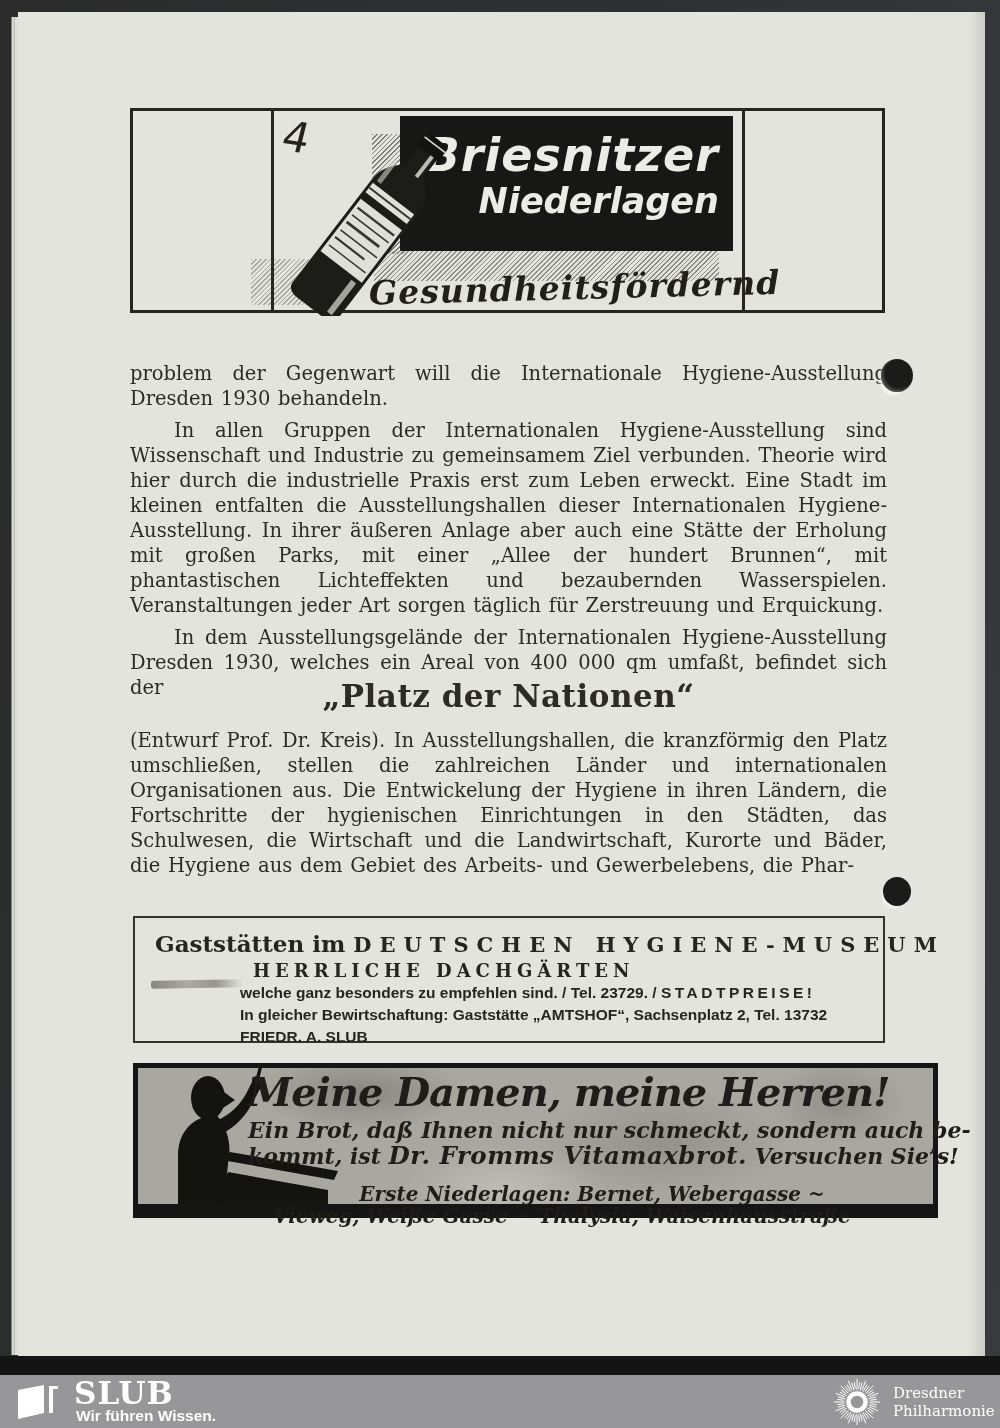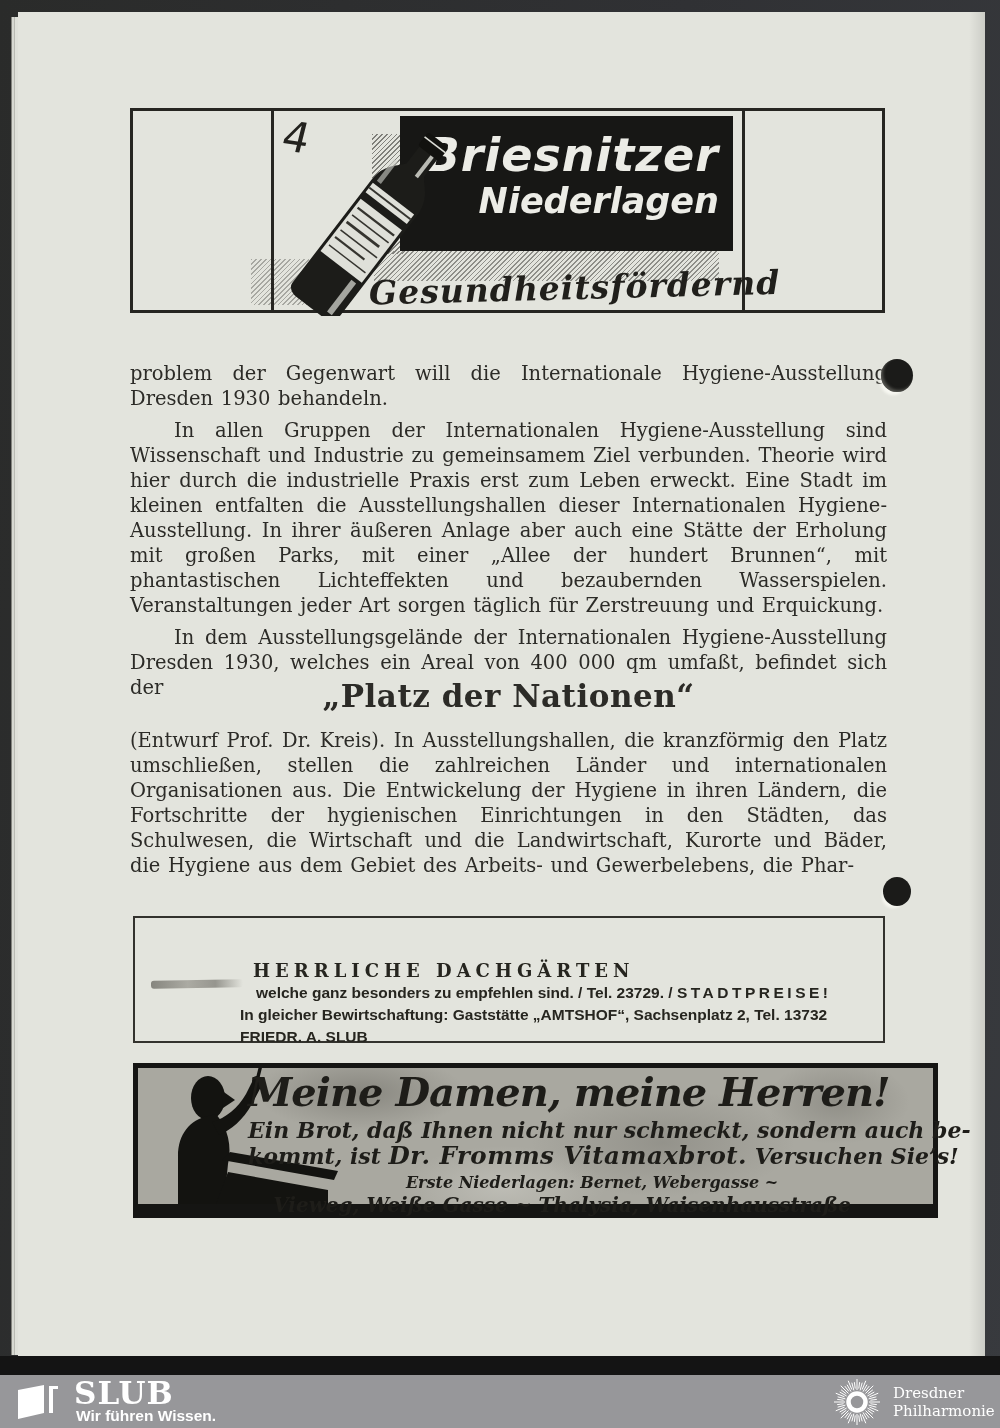--- a/index.html
+++ b/index.html
@@ -49,39 +49,39 @@
   .restbox{position:absolute;left:115px;top:904px;width:752px;height:127px;
     border:2.5px solid #33322d;color:#26251f;}
   .rl1{position:absolute;left:20px;top:12px;font-weight:bold;font-size:23px;white-space:nowrap;}
   .rl1 .caps{font-size:21px;letter-spacing:8px;}
   .rl2{position:absolute;left:118px;top:42px;font-weight:bold;font-size:18px;letter-spacing:5px;white-space:nowrap;}
   .smudge{position:absolute;left:16px;top:62px;width:92px;height:8px;
     background:linear-gradient(90deg,#6f6e67,#9d9c94 40%,#83827b 70%,rgba(131,130,123,0));
     border-radius:3px;opacity:.8;transform:rotate(-1deg);}
   .rsans{position:absolute;left:105px;font-family:"Liberation Sans","DejaVu Sans",sans-serif;
     font-weight:bold;font-size:15.5px;white-space:nowrap;color:#26251f;}
-  .rl3{top:66px;margin-left:16px;} .rl4{top:88px;} .rl5{top:110px;}
+  .rl3{top:66px;} .rl4{top:88px;} .rl5{top:110px;}
   .rl3 .caps2{letter-spacing:3.5px;}
   
   .breadad{position:absolute;left:115px;top:1051px;width:805px;height:155px;
     border:5px solid #151513;border-bottom-width:14px;
     background:
       radial-gradient(ellipse 160px 60px at 28% 18%,rgba(60,58,52,.30),rgba(60,58,52,0) 65%),
       radial-gradient(ellipse 220px 90px at 66% 55%,rgba(72,70,64,.22),rgba(72,70,64,0) 60%),
       radial-gradient(ellipse 170px 70px at 46% 88%,rgba(235,235,228,.30),rgba(235,235,228,0) 60%),
       radial-gradient(ellipse 120px 70px at 88% 25%,rgba(70,68,62,.25),rgba(70,68,62,0) 60%),
       var(--mottle);
     color:#1e1d19;font-style:italic;font-family:"DejaVu Serif",serif;}
   .speaker{position:absolute;left:0;top:0;}
   .bcol{position:absolute;left:110px;top:0;width:628px;text-align:center;}
   .bh{font-size:40px;font-weight:bold;line-height:46px;margin-top:1px;letter-spacing:-1px;white-space:nowrap;}
   .bl1{font-size:22px;font-weight:bold;line-height:25px;margin-top:3px;white-space:nowrap;}
   .bl2{font-size:22px;font-weight:bold;line-height:25px;white-space:nowrap;}
   .bl2 b{font-size:24.5px;letter-spacing:.5px;}
-  .bl3{font-size:16px;font-weight:bold;line-height:22px;margin-top:3px;padding-left:60px;white-space:nowrap;}
+  .bl3{font-size:20px;font-weight:bold;line-height:22px;margin-top:14px;padding-left:60px;white-space:nowrap;}
   .bl4{font-size:20px;font-weight:bold;line-height:22px;white-space:nowrap;}
   
   .punch{position:absolute;border-radius:50%;background:#1b1b19;}
   .punch1{left:863px;top:347px;width:32px;height:33px;
     box-shadow:-4px 6px 3px -3px rgba(252,252,246,.85), inset 2px -2px 3px rgba(120,120,114,.6);}
   .punch2{left:865px;top:865px;width:28px;height:29px;
     box-shadow:-4px 5px 3px -3px rgba(252,252,246,.8);}
   
   .blackstrip{position:absolute;left:0;top:1356px;width:1000px;height:19px;background:#141414;}
   .vfooter{position:absolute;left:0;top:1375px;width:1000px;height:53px;background:var(--footer_bg);}
@@ -136,20 +136,23 @@
 
     <div class="bodytext">
       <p>problem der Gegenwart will die Internationale Hygiene-Ausstellung Dresden 1930 behandeln.</p>
       <p class="ind">In allen Gruppen der Internationalen Hygiene-Ausstellung sind Wissenschaft und Industrie zu gemeinsamem Ziel verbunden. Theorie wird hier durch die industrielle Praxis erst zum Leben erweckt. Eine Stadt im kleinen entfalten die Ausstellungshallen dieser Internationalen Hygiene-Ausstellung. In ihrer äußeren Anlage aber auch eine Stätte der Erholung mit großen Parks, mit einer „Allee der hundert Brunnen“, mit phantastischen Lichteffekten und bezaubernden Wasserspielen. Veranstaltungen jeder Art sorgen täglich für Zerstreuung und Erquickung.</p>
       <p class="ind">In dem Ausstellungsgelände der Internationalen Hygiene-Ausstellung Dresden 1930, welches ein Areal von 400 000 qm umfaßt, befindet sich der</p>
     </div>
     <h2 class="heading">„Platz der Nationen“</h2>
     <p class="para4">(Entwurf Prof. Dr. Kreis). In Ausstellungshallen, die kranzförmig den Platz umschließen, stellen die zahlreichen Länder und internationalen Organisationen aus. Die Entwickelung der Hygiene in ihren Ländern, die Fortschritte der hygienischen Einrichtungen in den Städten, das Schulwesen, die Wirtschaft und die Landwirtschaft, Kurorte und Bäder, die Hygiene aus dem Gebiet des Arbeits- und Gewerbelebens, die Phar-</p>
 
     <div class="restbox">
+      <div class="rl1">
+        <span>Gaststätten im </span><span class="caps">DEUTSCHEN HYGIENE-MUSEUM</span>
+      </div>
       <div class="rl2">HERRLICHE DACHGÄRTEN</div>
       <div class="smudge"></div>
       <div class="rsans rl3">
         <span>welche ganz besonders zu empfehlen sind.  /  Tel. 23729.  /</span>
         <span class="caps2">STADTPREISE!</span>
       </div>
       <div class="rsans rl4">In gleicher Bewirtschaftung: Gaststätte „AMTSHOF“, Sachsenplatz 2, Tel. 13732</div>
       <div class="rsans rl5">FRIEDR. A. SLUB</div>
 
     </div>

